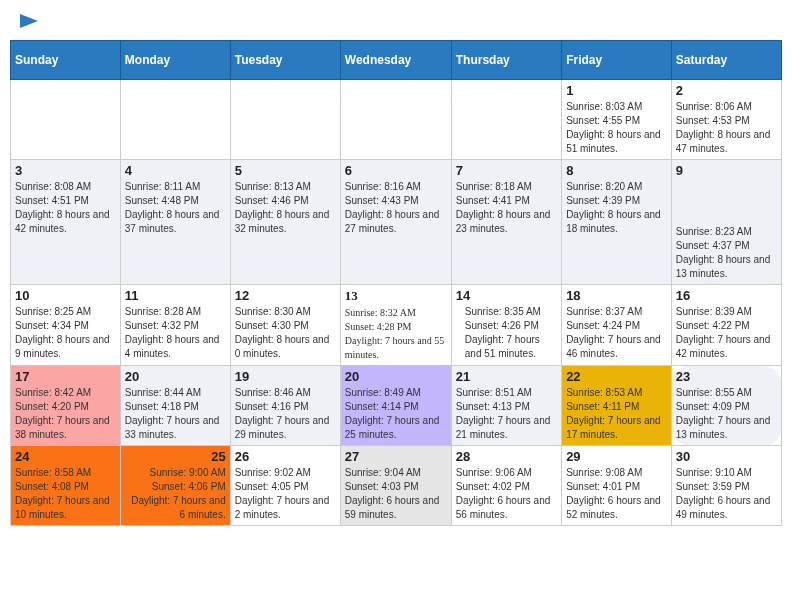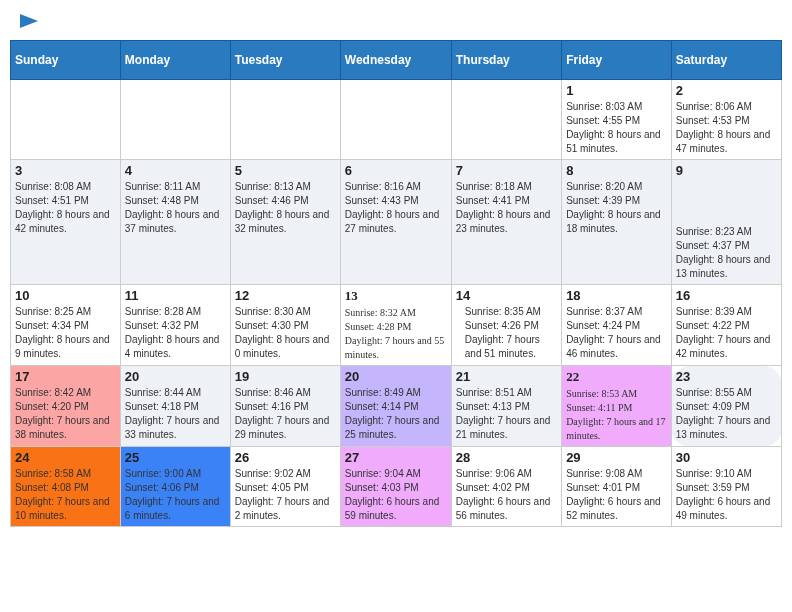--- a/index.html
+++ b/index.html
@@ -224,53 +224,53 @@
           <div class="day-info" style="white-space: pre-line;">Sunrise: 8:49 AM
 Sunset: 4:14 PM
 Daylight: 7 hours and 25 minutes.</div>
         </td>
         <td style="background: rgb(238, 242, 247);">
           <span class="day-num">21</span>
           <div class="day-info" style="white-space: pre-line;">Sunrise: 8:51 AM
 Sunset: 4:13 PM
 Daylight: 7 hours and 21 minutes.</div>
         </td>
-        <td style="background: #f0abfc; font-family: Liberation Serif, serif;">
+        <td style="background: #eab308;">
           <span class="day-num">22</span>
           <div class="day-info" style="white-space: pre-line;">Sunrise: 8:53 AM
 Sunset: 4:11 PM
 Daylight: 7 hours and 17 minutes.</div>
         </td>
         <td style="background: rgb(238, 242, 247); border-radius: 19px;">
           <span class="day-num">23</span>
           <div class="day-info" style="white-space: pre-line;">Sunrise: 8:55 AM
 Sunset: 4:09 PM
 Daylight: 7 hours and 13 minutes.</div>
         </td>
       </tr>
       <tr class="row-odd">
         <td style="background: #f97316;">
           <span class="day-num">24</span>
           <div class="day-info" style="white-space: pre-line;">Sunrise: 8:58 AM
 Sunset: 4:08 PM
 Daylight: 7 hours and 10 minutes.</div>
         </td>
-        <td style="background: #3b82f6;">
+        <td style="background: #f97316; text-align: right;">
           <span class="day-num">25</span>
           <div class="day-info" style="white-space: pre-line;">Sunrise: 9:00 AM
 Sunset: 4:06 PM
 Daylight: 7 hours and 6 minutes.</div>
         </td>
         <td style="background: rgb(255, 255, 255);">
           <span class="day-num">26</span>
           <div class="day-info" style="white-space: pre-line;">Sunrise: 9:02 AM
 Sunset: 4:05 PM
 Daylight: 7 hours and 2 minutes.</div>
         </td>
-        <td style="background: #f0abfc;">
+        <td style="background: #e5e5e5;">
           <span class="day-num">27</span>
           <div class="day-info" style="white-space: pre-line;">Sunrise: 9:04 AM
 Sunset: 4:03 PM
 Daylight: 6 hours and 59 minutes.</div>
         </td>
         <td style="background: rgb(255, 255, 255);">
           <span class="day-num">28</span>
           <div class="day-info" style="white-space: pre-line;">Sunrise: 9:06 AM
 Sunset: 4:02 PM
 Daylight: 6 hours and 56 minutes.</div>

